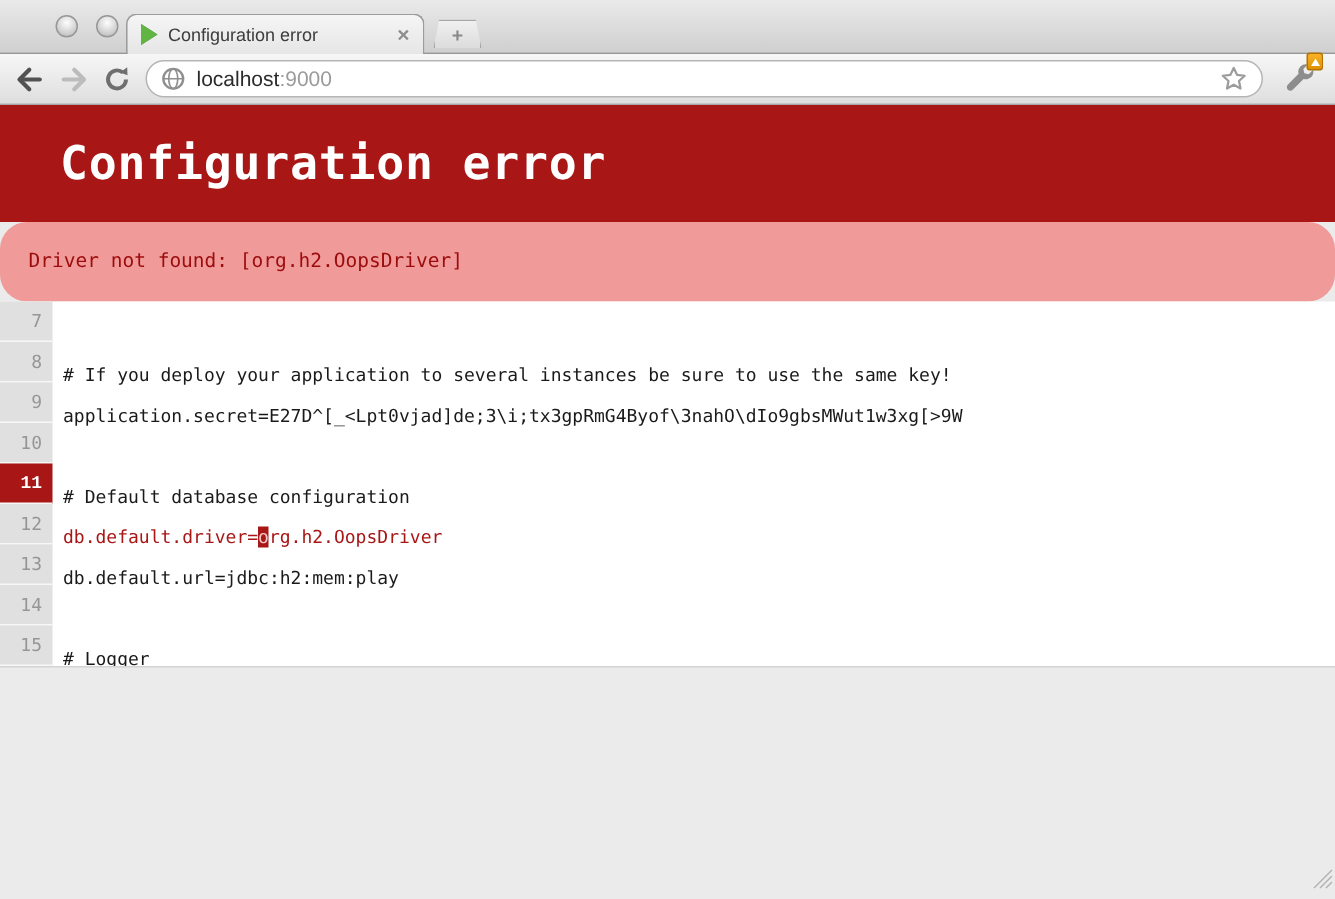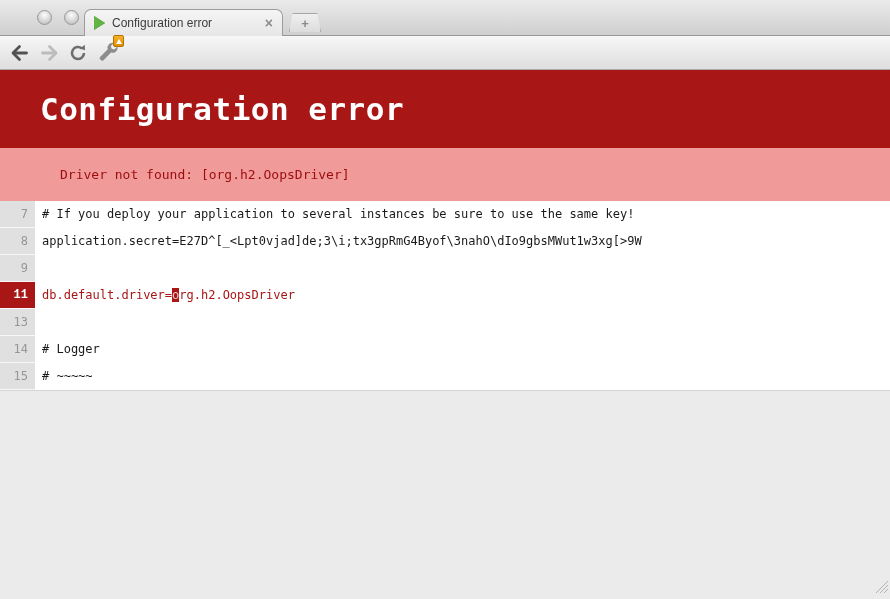--- a/index.html
+++ b/index.html
@@ -84,21 +84,21 @@
   .page-header h1 {
     margin:0 0 0 40px;
     font-family:"DejaVu Sans Mono", monospace;
     font-size:31px; font-weight:bold; color:#fff; letter-spacing:0.5px;
   }
   .error-banner {
     height:53px; flex:0 0 53px;
     background:var(--banner-pink, #f09a9a);
     color:var(--banner-text, #9c0c0c);
     font-family:"DejaVu Sans Mono", monospace; font-size:13px;
-    display:flex; align-items:center; padding-left:60px; box-sizing:border-box;
+    display:flex; align-items:center; padding-left:19px; box-sizing:border-box;border-radius:18px;
   }
   .location-bar {
     height:34px; flex:0 0 34px;
     background:var(--bar-dark, #353535);
     color:#fafafa; font-weight:bold;
     font-family:"DejaVu Sans Mono", monospace; font-size:11.5px;
     display:flex; align-items:center; padding-left:45px; box-sizing:border-box;
   }
 
   
@@ -107,20 +107,21 @@
   .gutter {
     flex:0 0 35px; box-sizing:border-box;
     background:#e0e0e0; border-bottom:1px solid #f7f7f7;
     color:#969696; text-align:right; padding-right:7px;
     font-family:"DejaVu Sans Mono", monospace; font-size:12px; line-height:26px;
   }
   .codetext {
     flex:1; padding-left:7px; white-space:pre;
     font-family:"DejaVu Sans Mono", monospace; font-size:12px; line-height:27px;
     color:#1a1a1a;
+    margin-top:36px;
   }
   .gutter.err { background:var(--header-red, #a81616); color:#fff; font-weight:bold; border-bottom:1px solid #f7f7f7;font-family:Liberation Mono, monospace; }
   .codetext.err { color:var(--header-red, #a81616); }
   .marker { background:var(--header-red, #a81616); color:#f2c6c6; }
 
   
   .footer {
     flex:1; background:#ebebeb; border-top:1px solid #d4d4d4; position:relative;
   }
   .grip { position:absolute; right:1px; bottom:1px; }
@@ -156,20 +157,35 @@
         <path d="M10.5 2.5 L17 9 L10.5 15.5" fill="none" stroke="#bcbcbc" stroke-width="2.8" stroke-linecap="round" stroke-linejoin="round"></path>
         <path d="M3.5 9 H16.5" stroke="#bcbcbc" stroke-width="2.8" stroke-linecap="round"></path>
       </svg>
     </span>
     <span class="navbtn">
       <svg width="20" height="20" viewBox="0 0 20 20">
         <path d="M16 10 a6 6 0 1 1 -2.1-4.6" fill="none" stroke="#6e6e6e" stroke-width="2.6"></path>
         <path d="M16.8 1.8 L17 7.2 L12 5.4 Z" fill="#6e6e6e"></path>
       </svg>
     </span>
+    <div class="urlbar">
+      <svg width="17" height="17" viewBox="0 0 17 17">
+        <circle cx="8.5" cy="8.5" r="6.6" fill="none" stroke="#8f8f8f" stroke-width="1.6"></circle>
+        <ellipse cx="8.5" cy="8.5" rx="3" ry="6.6" fill="none" stroke="#8f8f8f" stroke-width="1.1"></ellipse>
+        <path d="M2 8.5 h13" stroke="#8f8f8f" stroke-width="1.1"></path>
+      </svg>
+      <span>
+        <span class="url-text">localhost</span><span class="url-port">:9000</span>
+      </span>
+      <span class="url-star">
+        <svg width="19" height="19" viewBox="0 0 19 19">
+          <path d="M9.5 2.3 l2.2 4.6 5.1.6 -3.8 3.5 1 5 -4.5-2.5 -4.5 2.5 1-5 L2.2 7.5 l5.1-.6 z" fill="none" stroke="#9c9c9c" stroke-width="1.5" stroke-linejoin="round"></path>
+        </svg>
+      </span>
+    </div>
     <div class="wrench-wrap">
       <svg width="23" height="23" viewBox="0 0 24 24">
         <path d="M21.5 7.2 a5.2 5.2 0 0 1 -6.8 4.9 L7.5 19.3 a2.5 2.5 0 1 1 -3.5-3.5 L11.2 8.6 a5.2 5.2 0 0 1 6.4-6.5 l-3.1 3.1 .7 3 3 .7 3.1-3.1 c.1.5 .2.9 .2 1.4 z" fill="#8d8d8d"></path>
       </svg>
       <span class="badge">
         <span class="badge-arrow"></span>
       </span>
     </div>
   </div>
 
@@ -187,22 +203,30 @@
     </div>
     <div class="row">
       <span class="gutter">8</span>
       <span class="codetext">application.secret=E27D^[_&lt;Lpt0vjad]de;3\i;tx3gpRmG4Byof\3nahO\dIo9gbsMWut1w3xg[&gt;9W</span>
     </div>
     <div class="row">
       <span class="gutter">9</span>
       <span class="codetext"></span>
     </div>
     <div class="row">
+      <span class="gutter">10</span>
+      <span class="codetext"># Default database configuration</span>
+    </div>
+    <div class="row">
       <span class="gutter err">11</span>
       <span class="codetext err"><span>db.default.driver=</span><span class="marker">o</span><span>rg.h2.OopsDriver</span></span>
+    </div>
+    <div class="row">
+      <span class="gutter">12</span>
+      <span class="codetext">db.default.url=jdbc:h2:mem:play</span>
     </div>
     <div class="row">
       <span class="gutter">13</span>
       <span class="codetext"></span>
     </div>
     <div class="row">
       <span class="gutter">14</span>
       <span class="codetext"># Logger</span>
     </div>
     <div class="row">

